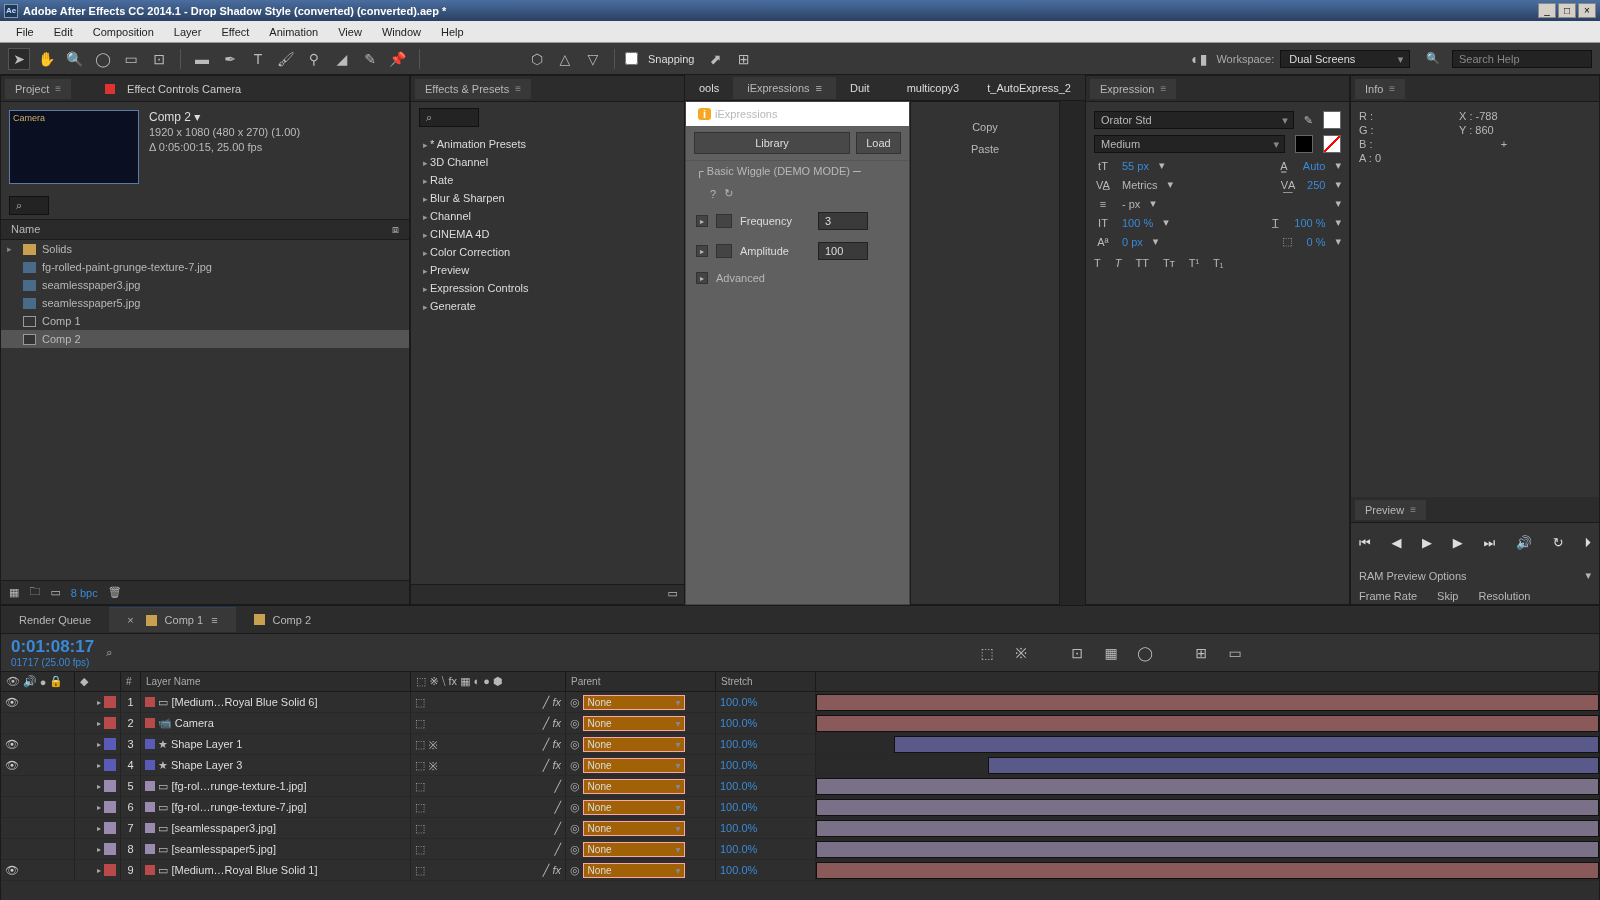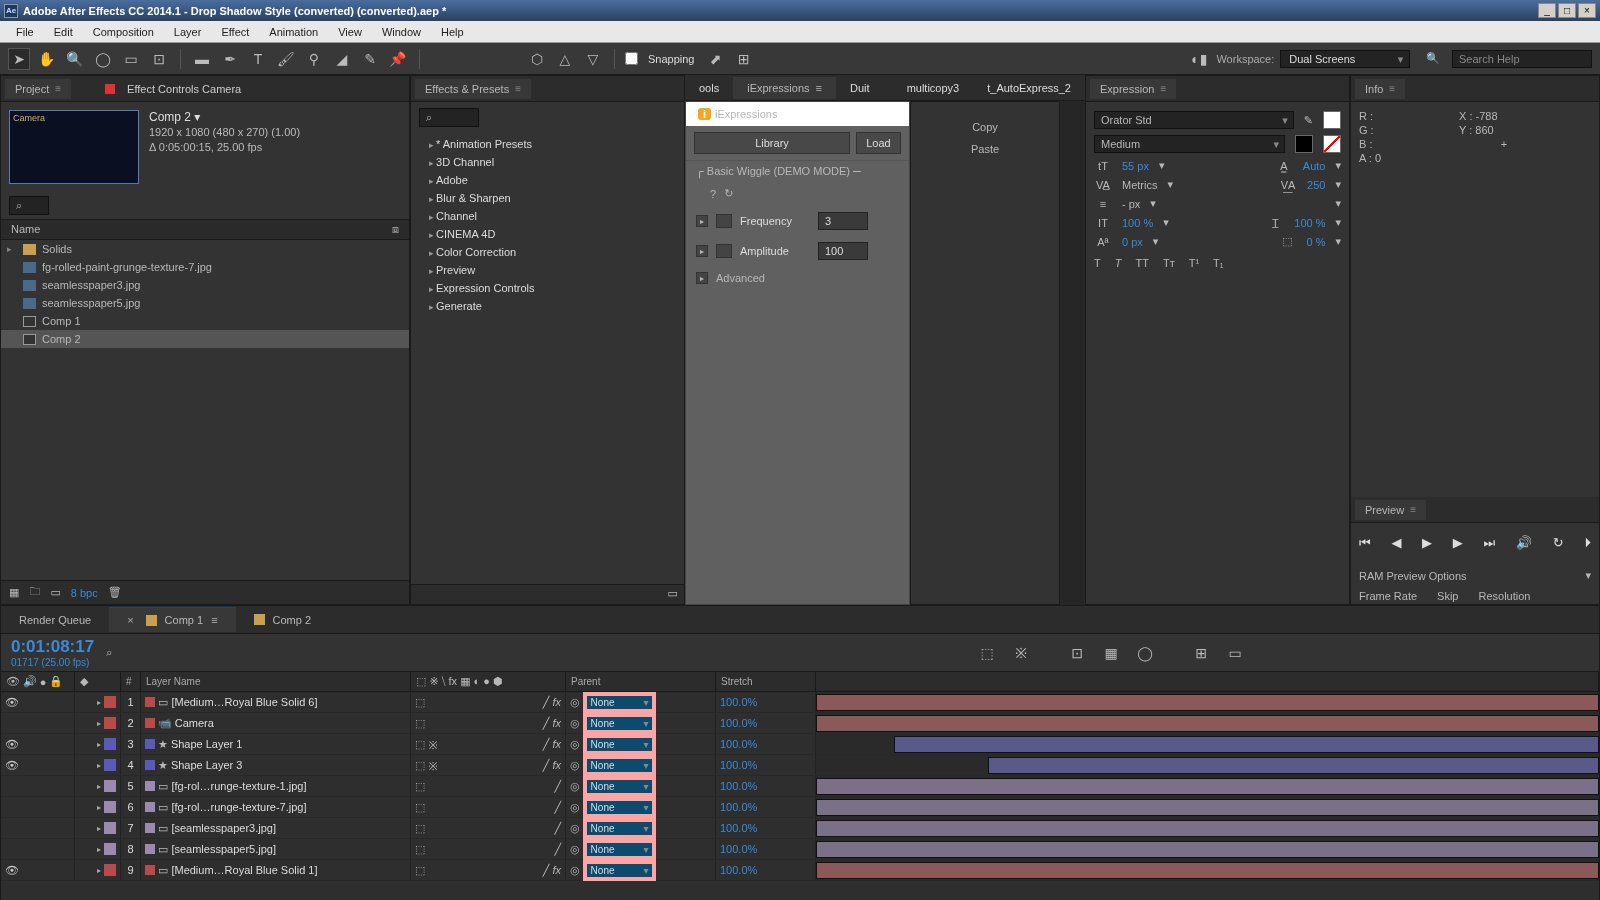--- a/index.html
+++ b/index.html
@@ -42,21 +42,21 @@
 .prow .twist{width:10px;color:#888;font-size:9px}
 .prow .picon{width:13px;height:11px;background:#888}
 .prow .picon.folder{background:#c9a050}
 .prow .picon.jpg{background:#4a6a8a}
 .prow .picon.comp{background:#333;border:1px solid #999}
 .proj-footer{height:24px;background:#2c2c2c;border-top:1px solid #1a1a1a;display:flex;align-items:center;padding:0 8px;gap:10px;color:#aaa}
 .proj-footer .bpc{color:#3a8ad8}
 .effects-panel{width:275px}
 .eff-search{padding:6px 8px}
 .eff-search .sbox{background:#232323;border:1px solid #111;padding:2px 6px;width:60px;display:inline-block}
-.eff-list{flex:1;padding:2px 16px}
+.eff-list{flex:1;padding:2px 10px}
 .erow{padding:3px 2px;color:#ddd}
 .erow:before{content:"▸ ";color:#999;font-size:9px}
 .mid-col{flex:1;display:flex;flex-direction:column}
 .mid-tabs{height:26px;background:#2c2c2c;display:flex;align-items:center;border-bottom:1px solid #1a1a1a;overflow:hidden}
 .mtab{padding:5px 14px;color:#ddd;display:flex;gap:6px;align-items:center;white-space:nowrap}
 .mtab.active{background:#383838}
 .iexp-body{flex:1;background:#606060;padding:0;border:1px solid #444}
 .iexp-logo{background:#fff;padding:6px 12px;display:flex;align-items:center;gap:4px;font-size:18px;color:#666}
 .iexp-logo .ii{background:#f5a623;color:#fff;padding:0 5px;border-radius:3px;font-weight:bold}
 .iexp-btns{display:flex;gap:6px;padding:6px 8px;background:#606060}
@@ -105,21 +105,21 @@
 .tc{border-right:1px solid #1a1a1a;padding:3px 5px;color:#aaa;font-size:10px;display:flex;align-items:center;gap:3px}
 .tl-layers{flex:1;overflow:auto;background:#2e2e2e}
 .lrow{height:21px;display:flex;align-items:center;border-bottom:1px solid #282828}
 .lc{border-right:1px solid #222;height:100%;display:flex;align-items:center;padding:0 4px;gap:3px}
 .lc .eye{color:#ccc;font-size:11px}
 .lc .tw{color:#aaa;font-size:8px}
 .lc .clr{width:12px;height:12px}
 .lc .num{color:#ddd;text-align:center;width:14px}
 .lc .lname{color:#ddd}
 .lc .stretch{color:#3a8ad8}
-.lc .parent-sel{background:#0c4a6e;border:4px solid #fca5a5;padding:1px 4px;color:#ddd;width:73px;position:relative;font-size:10px}
+.lc .parent-sel{background:#a16207;border:1px solid #fca5a5;padding:1px 4px;color:#ddd;width:102px;position:relative;font-size:10px}
 .lc .parent-sel:after{content:"▾";position:absolute;right:3px;color:#888}
 .bar-area{flex:1;position:relative;background:#2a2a2a;height:100%}
 .lbar{position:absolute;top:2px;height:17px;border:1px solid #111}
 </style>
 </head>
 <body>
 
 <div class="titlebar">
   <div class="ae-icon">Ae</div>
   <div class="title">Adobe After Effects CC 2014.1 - Drop Shadow Style (converted) (converted).aep *</div>
@@ -248,21 +248,21 @@
     <div class="panel-tabs">
         <div class="ptab active">
           <span>Effects &amp; Presets</span>
           <span class="menu-icon">≡</span>
         </div>
       </div>
     <div class="eff-search"><span class="sbox">⌕</span></div>
     <div class="eff-list" id="eff-list">
         <div class="erow">* Animation Presets</div>
         <div class="erow">3D Channel</div>
-        <div class="erow">Adobe</div>
+        <div class="erow">Rate</div>
         <div class="erow">Blur &amp; Sharpen</div>
         <div class="erow">Channel</div>
         <div class="erow">CINEMA 4D</div>
         <div class="erow">Color Correction</div>
         <div class="erow">Preview</div>
         <div class="erow">Expression Controls</div>
         <div class="erow">Generate</div>
       </div>
     <div style="height:20px;background:#2c2c2c;border-top:1px solid #1a1a1a;text-align:right;padding:2px 6px"><span>▭</span></div>
   </div>

